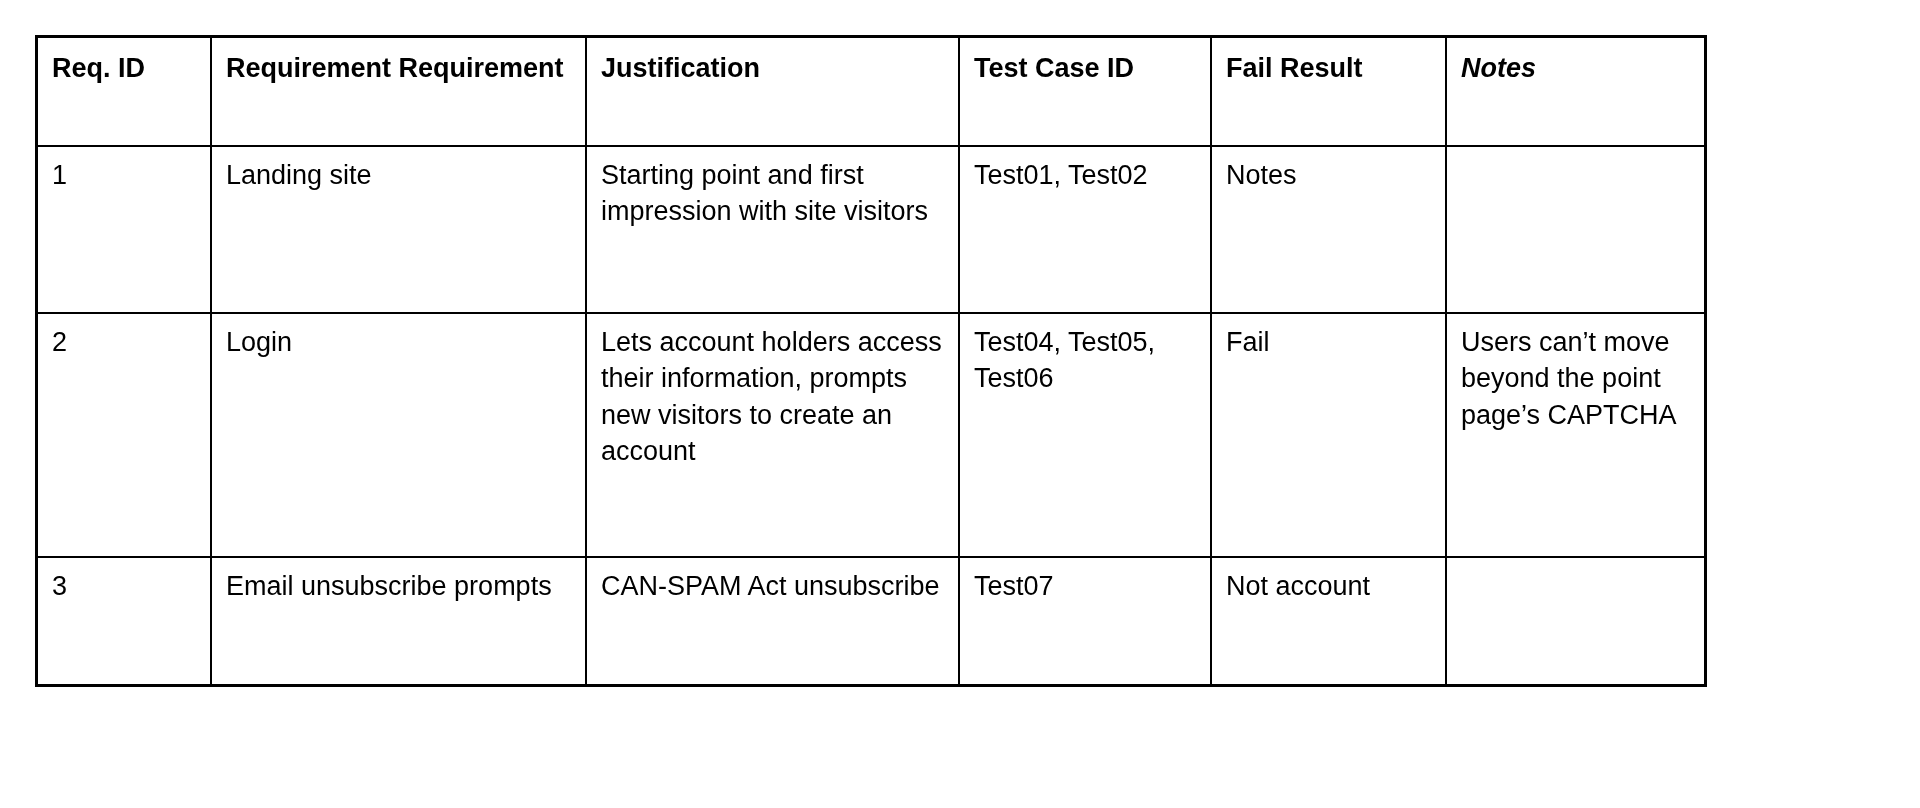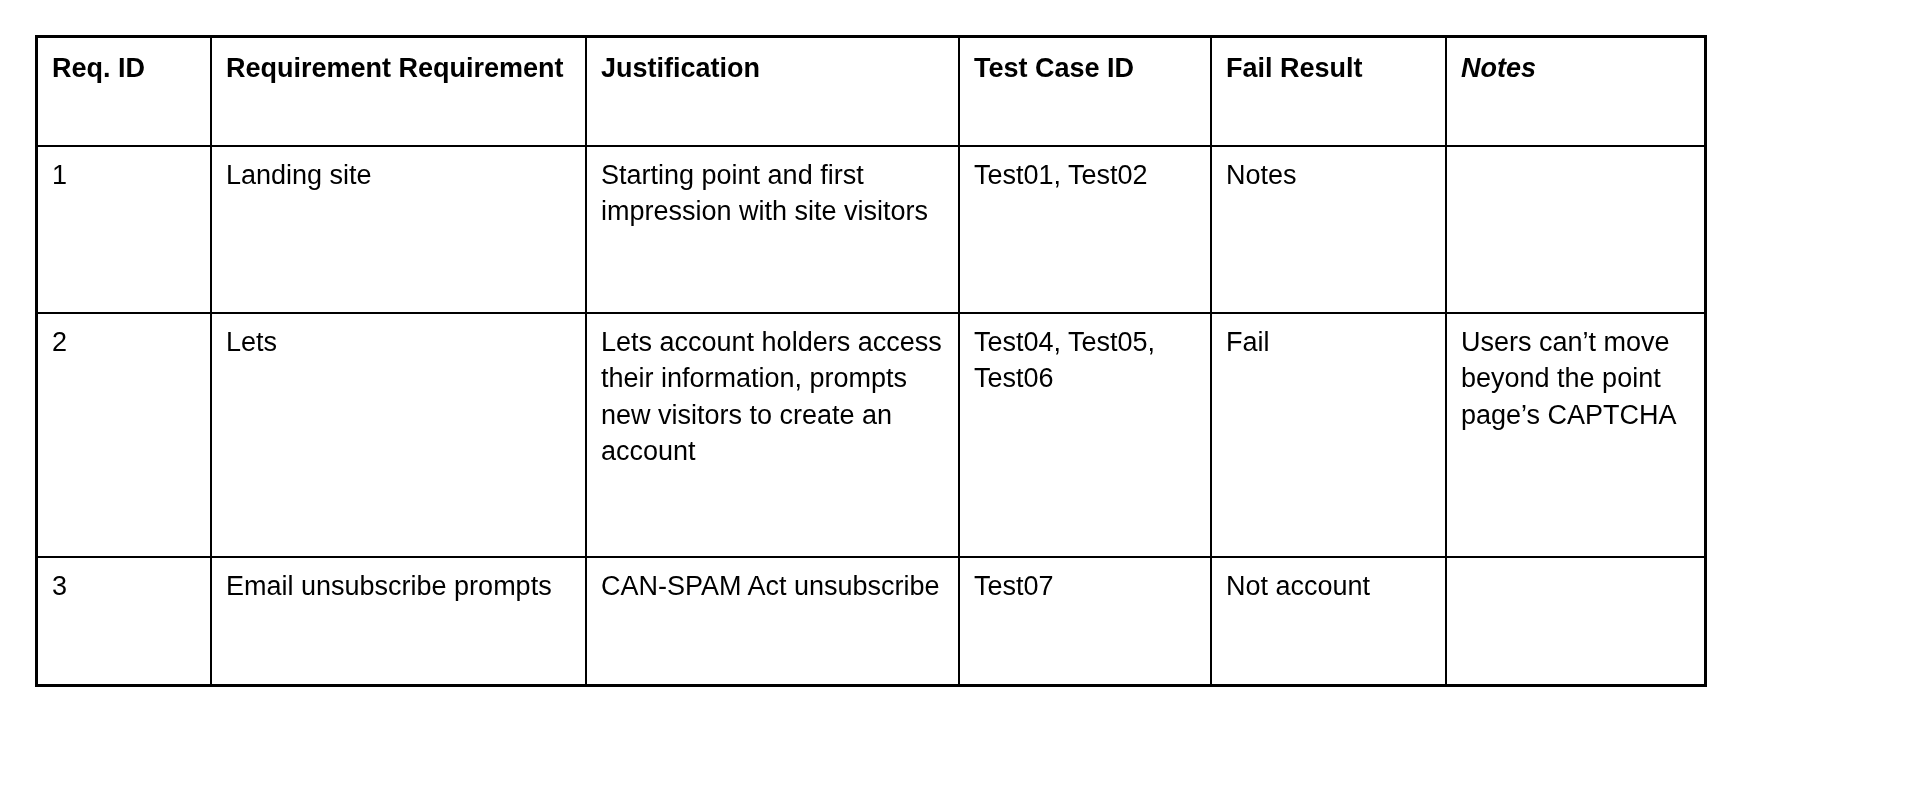--- a/index.html
+++ b/index.html
@@ -112,21 +112,21 @@
           </td>
           <td>
             <span class="cell-text"></span>
           </td>
         </tr>
         <tr class="r2">
           <td>
             <span class="cell-text">2</span>
           </td>
           <td>
-            <span class="cell-text">Lets</span>
+            <span class="cell-text">Login</span>
           </td>
           <td>
             <span class="cell-text">Lets account holders access their information, prompts new visitors to create an account</span>
           </td>
           <td>
             <span class="cell-text">Test04, Test05, Test06</span>
           </td>
           <td>
             <span class="cell-text">Fail</span>
           </td>

